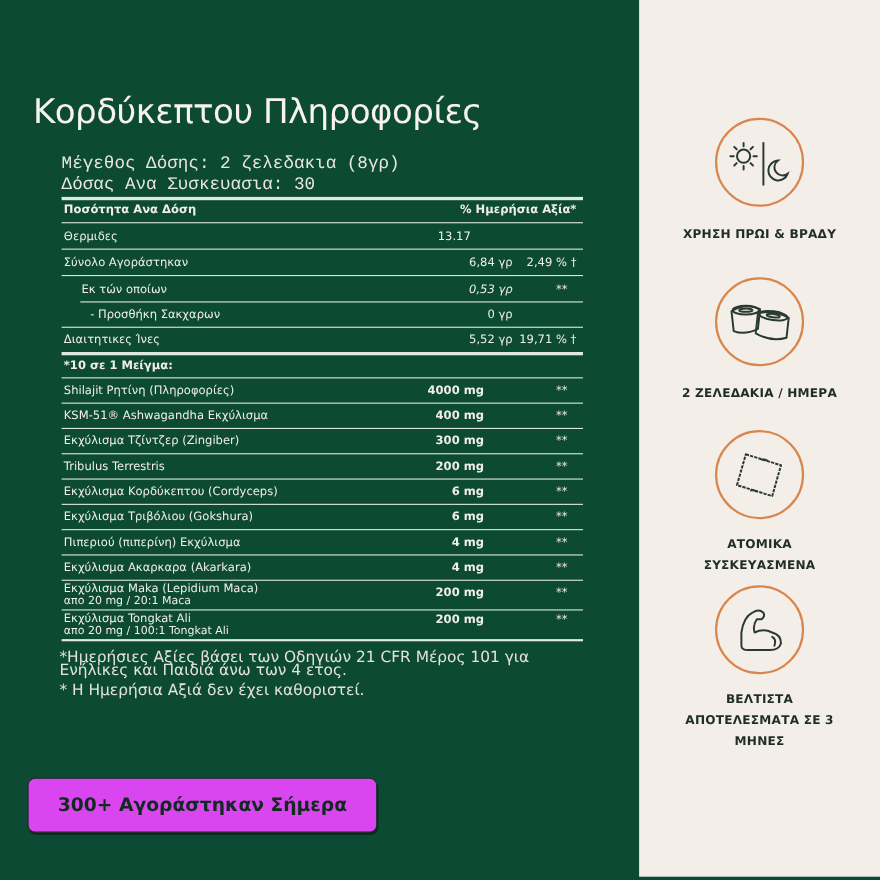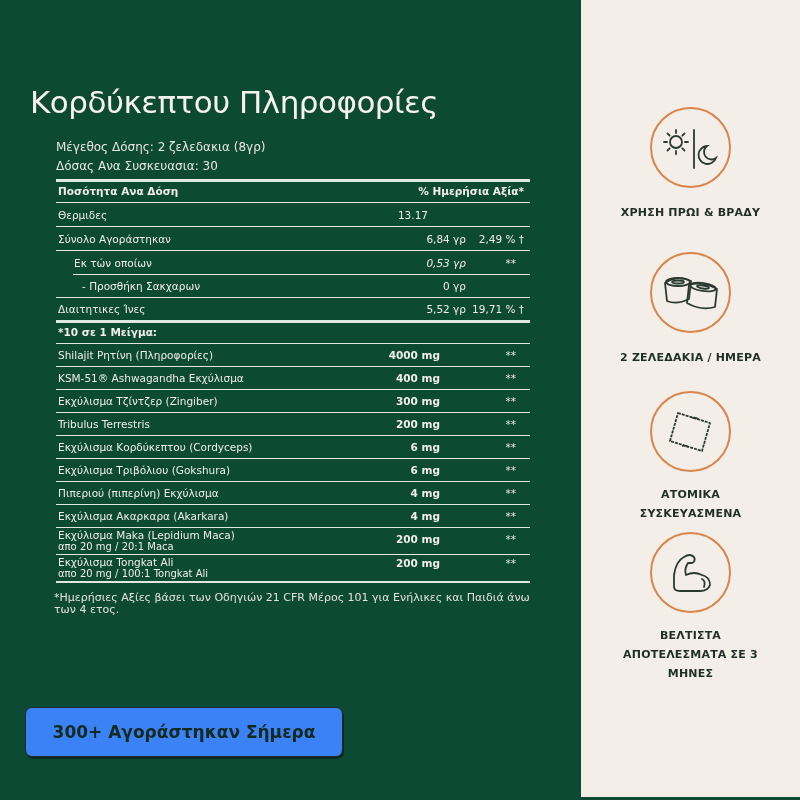--- a/index.html
+++ b/index.html
@@ -18,43 +18,43 @@
       position: absolute; left: 581px; top: 0; width: 219px; height: 797px;
       background: #f4eee9;
     }
     .title {
       position: absolute; left: 30px; top: 84px;
       font-family: "DejaVu Sans", sans-serif;
       font-size: 31px; font-weight: normal; letter-spacing: -0.5px;
       color: #f6f2ec;
     }
     .serving {
-      position: absolute; left: 56px; font-size: 12px; color: #e9e6e0;
+      position: absolute; left: 56px; font-size: 16px; color: #e9e6e0; font-family: Liberation Mono, monospace;
     }
     .serving.size { top: 140px; }
     .serving.count { top: 159px; }
 
     .table { position: absolute; left: 56px; top: 179px; width: 474px; }
     .hline { position: absolute; left: 0; height: 1px; background: #dfe9e2; width: 474px; }
     .hline.thick { height: 3px; }
     .row { position: absolute; left: 0; width: 474px; font-size: 10.5px; color: #f1eee8; }
     .row .name { position: absolute; left: 2px; white-space: nowrap; }
     .row .amount { position: absolute; right: 90px; white-space: nowrap; text-align: right; }
     .row .dv { position: absolute; right: 6px; white-space: nowrap; text-align: right; }
     .row.header .name, .row.header .dv { font-weight: bold; }
     .row.bold .amount { font-weight: bold; }
     .row .sub { display: block; font-size: 10px; line-height: 11px; }
     .row .name.two { line-height: 11px; }
 
-    .footnotes { position: absolute; left: 54px; top: 592px; width: 480px; font-size: 11px; color: #e5e2dc; line-height: 12px; }
+    .footnotes { position: absolute; left: 54px; top: 592px; width: 480px; font-size: 14px; color: #e5e2dc; line-height: 12px; }
     .footnotes p { margin-bottom: 6px; }
 
     .badge {
       position: absolute; left: 25px; top: 707px; width: 318px; height: 50px;
-      background: #3b82f6; border-radius: 7px;
+      background: #d946ef; border-radius: 7px;
       border: 1px solid #1c2b23;
       box-shadow: 1px 2px 0 #0a2a1e;
       display: flex; align-items: center; justify-content: center;
     }
     .badge span { color: #122a1f; font-weight: bold; font-size: 17px; }
 
     .feature { position: absolute; left: 581px; width: 219px; text-align: center; }
     .circle {
       position: absolute; left: 69px; width: 81px; height: 81px;
       border: 2px solid #d9864e; border-radius: 50%;
@@ -185,20 +185,21 @@
       <span>Εκχύλισμα Tongkat Ali</span>
       <span class="sub">απο 20 mg / 100:1 Tongkat Ali</span>
     </span>
     <span class="amount">200 mg</span>
     <span class="dv" style="right:14px;">**</span>
   </div>
 </div>
 
 <div class="footnotes">
   <p>*Ημερήσιες Αξίες βάσει των Οδηγιών 21 CFR Μέρος 101 για Ενήλικες και Παιδιά άνω των 4 ετος.</p>
+  <p>* Η Ημερήσια Αξιά δεν έχει καθοριστεί.</p>
 </div>
 
 <div class="badge">
   <span>300+ Αγοράστηκαν Σήμερα</span>
 </div>
 
 <div class="feature" style="top:0;">
   <div class="circle" style="top:107px;">
     <svg width="60" height="48" viewBox="0 0 60 48" fill="none" stroke="#2b3a31" stroke-width="1.8" stroke-linecap="round">
       <circle cx="15" cy="18" r="6"></circle>

